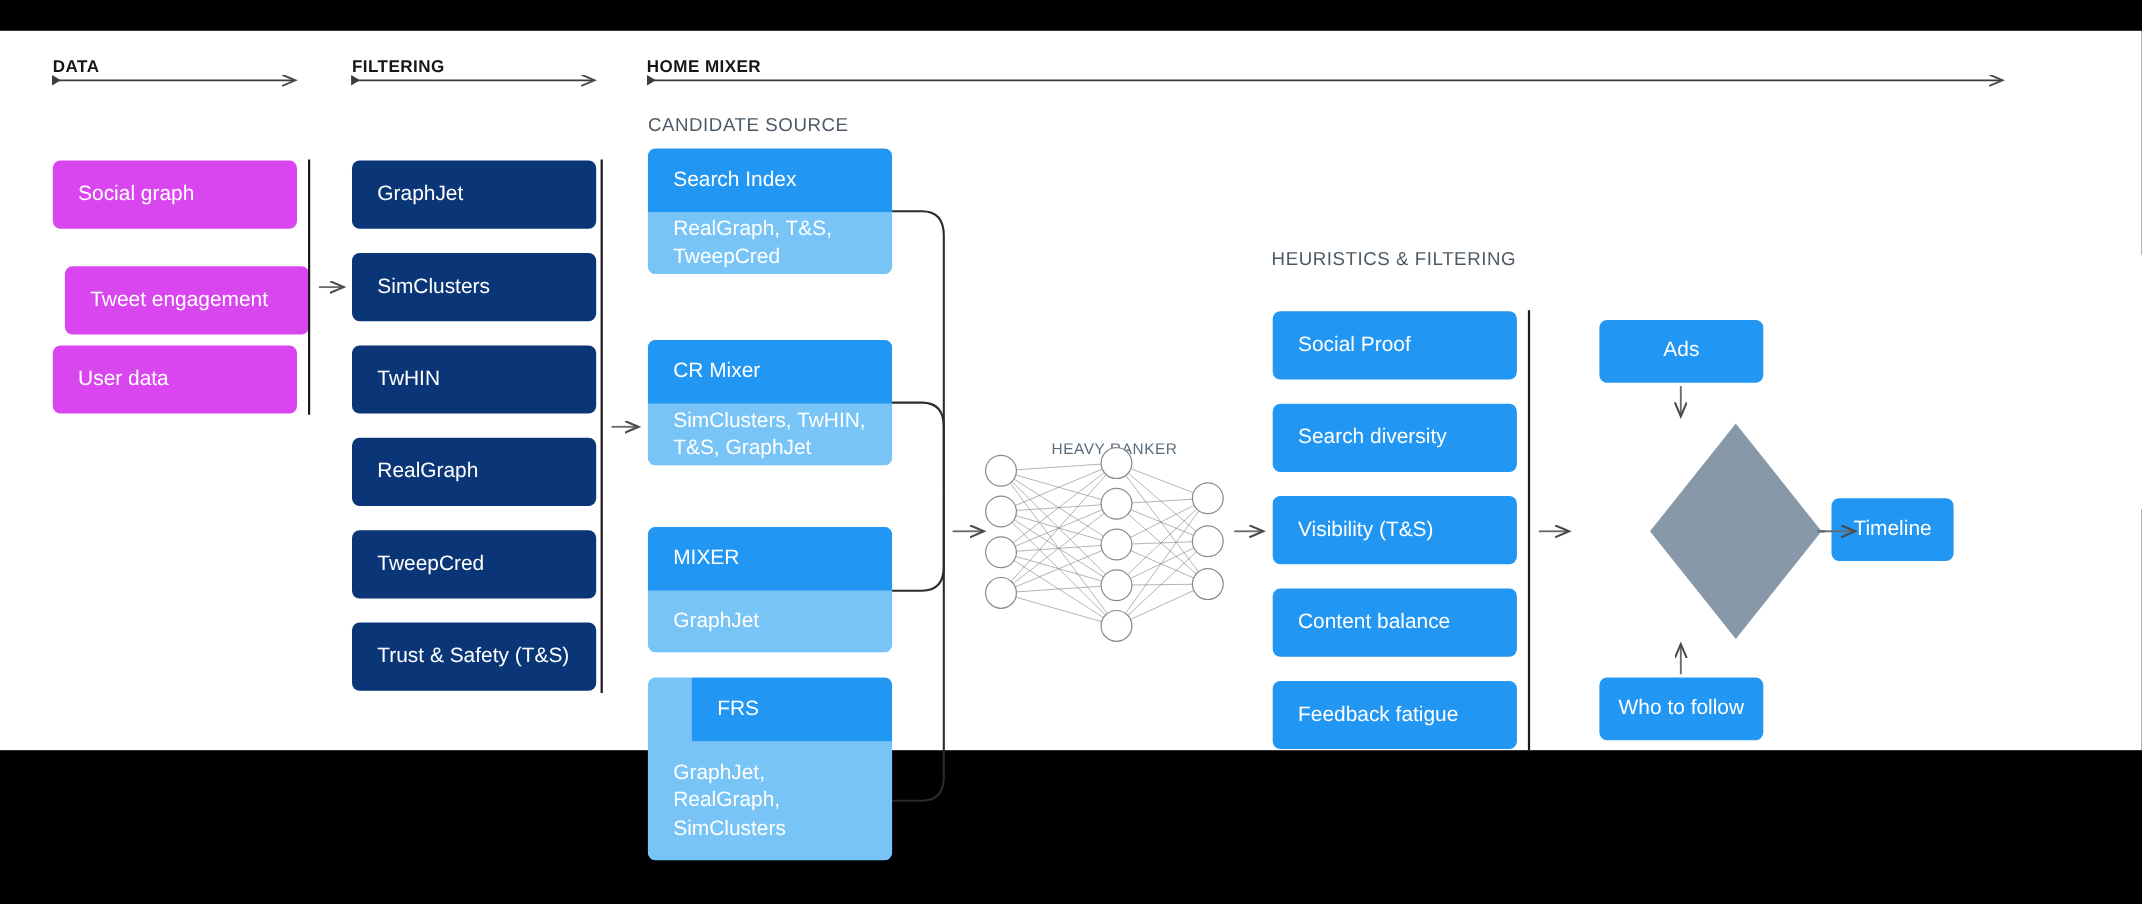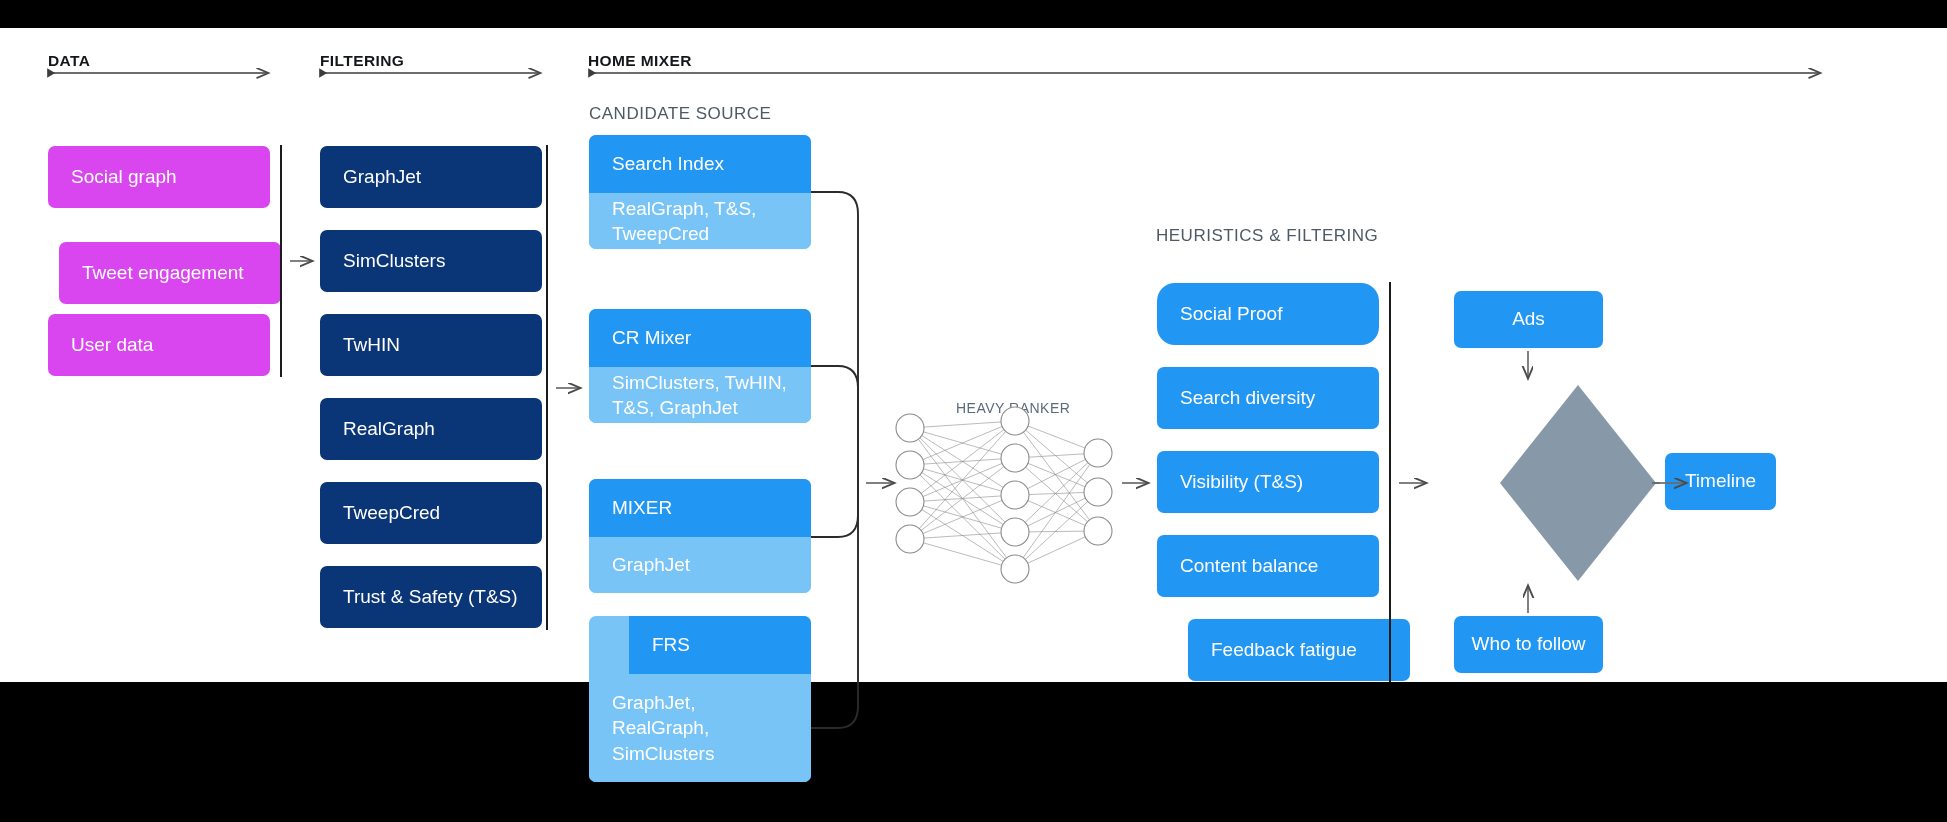--- a/index.html
+++ b/index.html
@@ -185,33 +185,33 @@
       <div class="cs-head" style="height:58px;">MIXER</div>
       <div class="cs-body" style="height:56px; white-space:pre-line;">GraphJet</div>
     </div>
 
     <div class="cs-card" style="left:589px; top:588px; width:222px; height:166px;">
       <div class="cs-head" style="height:58px;margin-left:40px;">FRS</div>
       <div class="cs-body" style="height:108px; white-space:pre-line;">GraphJet, RealGraph,
 SimClusters</div>
     </div>
 
-    <div class="box heur" style="left:1157px; top:255px; width:222px; height:62px;border-radius:18px;">
+    <div class="box heur" style="left:1157px; top:255px; width:222px; height:62px;">
       <span>Social Proof</span>
     </div>
     <div class="box heur" style="left:1157px; top:339px; width:222px; height:62px;">
       <span>Search diversity</span>
     </div>
     <div class="box heur" style="left:1157px; top:423px; width:222px; height:62px;">
       <span>Visibility (T&amp;S)</span>
     </div>
     <div class="box heur" style="left:1157px; top:507px; width:222px; height:62px;">
       <span>Content balance</span>
     </div>
-    <div class="box heur" style="left:1157px; top:591px; width:222px; height:62px;margin-left:31px;">
+    <div class="box heur" style="left:1157px; top:591px; width:222px; height:62px;">
       <span>Feedback fatigue</span>
     </div>
     <div class="vrule" style="left:1389px; top:254px; height:400px;"></div>
 
     <div class="box out" style="left:1454px; top:263px; width:149px; height:57px;">
       <span>Ads</span>
     </div>
     <div class="box out" style="left:1454px; top:588px; width:149px; height:57px;">
       <span>Who to follow</span>
     </div>

